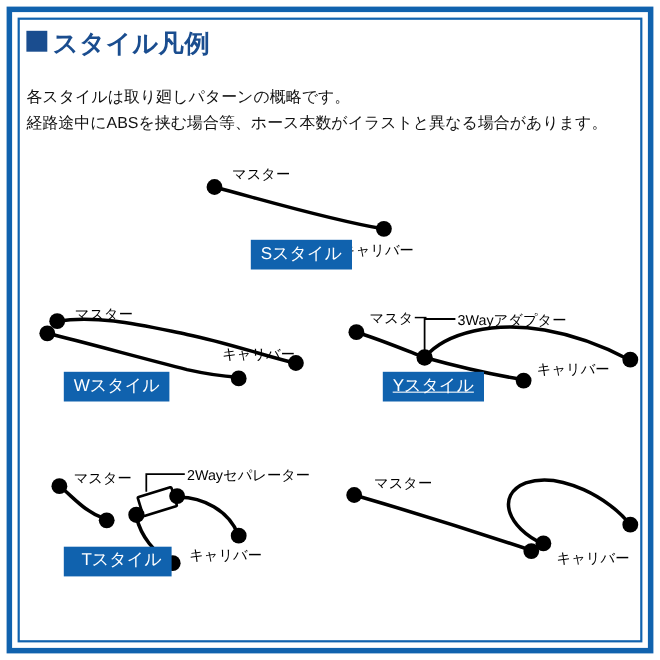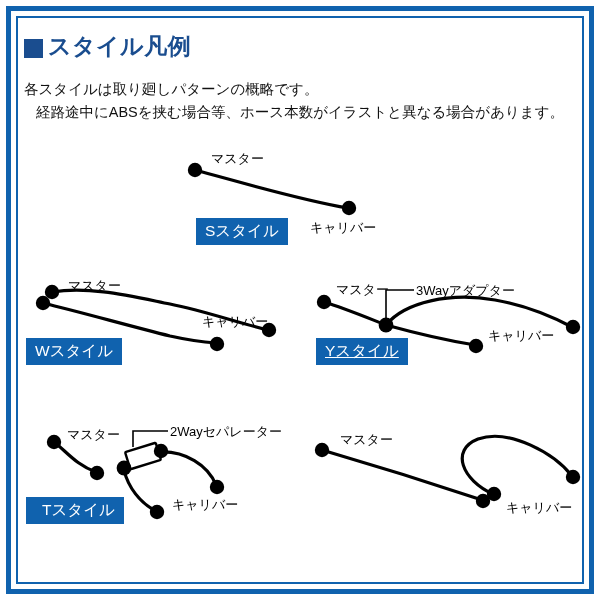--- a/index.html
+++ b/index.html
@@ -39,21 +39,21 @@
   }
   
   .header {
     position: absolute;
     left: 24px;
     top: 28px;
     width: 552px;
   }
   .title-row {
     display: flex;
-    align-items: flex-end;
+    align-items: flex-start;
     gap: 5px;
     height: 30px;
   }
   .title-square {
     width: 19px;
     height: 19px;
     background: #1a4d8f;
     display: inline-block;
     flex: none;
   }
@@ -111,37 +111,38 @@
   .chip {
     position: absolute;
     background: #1062ae;
     color: #ffffff;
     font-size: 15.5px;
     font-weight: normal;
     line-height: 1;
     padding: 5px 9px 6px 9px;
     white-space: nowrap;
     box-sizing: border-box;
+    margin-left: 32px;
   }
 </style>
 </head>
 <body>
 
 <div id="page">
 
   <div class="frame-outer"></div>
   <div class="frame-inner"></div>
 
   <div class="header">
     <div class="title-row">
       <span class="title-square"></span>
       <span class="title-text">スタイル凡例</span>
     </div>
     <div class="subtitle">各スタイルは取り廻しパターンの概略です。</div>
-    <div class="subtitle" style="margin-top:2px;text-align:center;">経路途中にABSを挟む場合等、ホース本数がイラストと異なる場合があります。</div>
+    <div class="subtitle" style="margin-top:2px;">経路途中にABSを挟む場合等、ホース本数がイラストと異なる場合があります。</div>
   </div>
 
   <div class="panel" style="left:170px; top:150px;">
     <svg width="230" height="100" viewBox="0 0 230 100">
       <path class="hose" d="M 25 20 C 70 32, 130 50, 178 58"></path>
       <circle class="node" cx="25" cy="20" r="7.2"></circle>
       <circle class="node" cx="179" cy="58" r="7.2"></circle>
       <text class="part-label" x="41" y="13">マスター</text>
       <text class="part-label" x="140" y="82">キャリバー</text>
     </svg>

